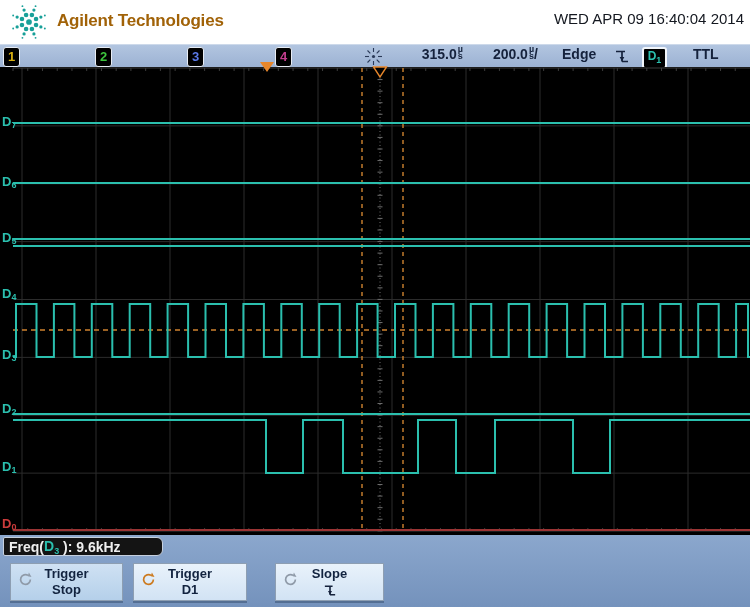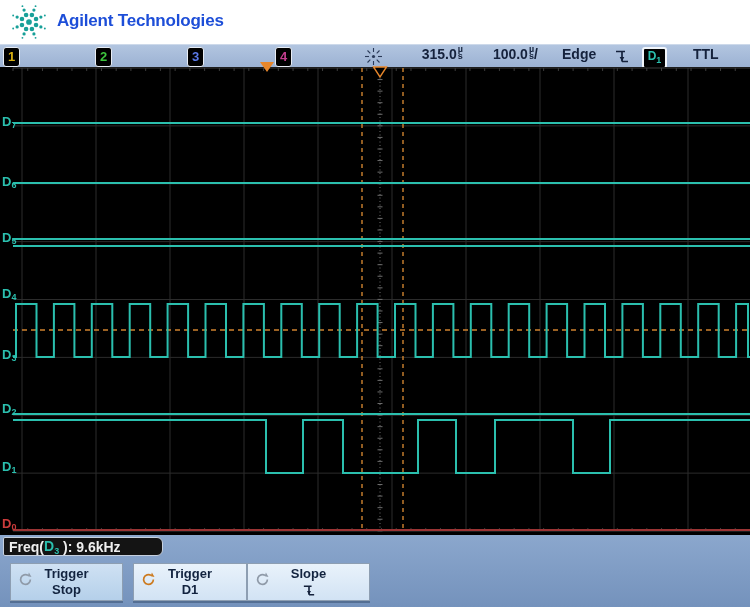--- a/index.html
+++ b/index.html
@@ -1,21 +1,21 @@
 <!DOCTYPE html>
 <html><head>
 <meta charset="utf-8">
 <style>
   html,body{margin:0;padding:0;background:#444;}
   .screen{position:relative;width:750px;height:607px;overflow:hidden;background:#fff;
     font-family:"Liberation Sans","DejaVu Sans",sans-serif;}
   
   .header{position:absolute;left:0;top:0;width:750px;height:44px;background:#ffffff;}
   .logo{position:absolute;left:8px;top:2px;width:42px;height:40px;}
-  .brand{position:absolute;left:57px;top:11px;font-size:17px;font-weight:bold;color:#1d4ed8;letter-spacing:-0.2px;}
+  .brand{position:absolute;left:57px;top:11px;font-size:17px;font-weight:bold;color:#a16207;letter-spacing:-0.2px;}
   .datetime{position:absolute;right:6px;top:10px;font-size:15px;color:#141820;}
   
   .statusbar{position:absolute;left:0;top:44px;width:750px;height:23px;
     background:linear-gradient(#b2c5e0,#9cb2d3);border-top:1px solid #cdd9ea;box-sizing:border-box;}
   .chbox{position:absolute;top:2px;width:15px;height:18px;background:#000;border:1px solid #e8edf5;
     border-radius:3px;font-size:13px;font-weight:bold;text-align:center;line-height:18px;}
   .sun{position:absolute;left:363px;top:1px;width:21px;height:21px;}
   .sb-item{position:absolute;top:0;height:17px;display:flex;align-items:center;
     font-size:14px;font-weight:bold;color:#15223c;}
   .unitstack{display:inline-flex;flex-direction:column;align-items:flex-start;
@@ -68,20 +68,21 @@
         <circle cx="15.83377366307128" cy="8.527626311097633" r="1.7" fill="#18a099"></circle>
         <circle cx="14.111698217428373" cy="4.370168414796844" r="1" fill="#18a099"></circle>
         <circle cx="24.06146745892072" cy="13.608963739909708" r="2.4" fill="#18a099"></circle>
         <circle cx="26.166226336928716" cy="8.527626311097631" r="1.7" fill="#18a099"></circle>
         <circle cx="27.88830178257162" cy="4.37016841479684" r="1" fill="#18a099"></circle>
         <circle cx="28.391036260090292" cy="17.938532541079276" r="2.4" fill="#18a099"></circle>
         <circle cx="33.472373688902366" cy="15.83377366307128" r="1.7" fill="#18a099"></circle>
         <circle cx="37.629831585203156" cy="14.111698217428373" r="1" fill="#18a099"></circle>
       </svg>
     <span class="brand">Agilent Technologies</span>
+    <span class="datetime">WED APR 09 16:40:04 2014</span>
   </div>
 
   <div class="statusbar">
     <div class="chbox" style="left: 3px; color: rgb(217, 176, 17);">1</div>
     <div class="chbox" style="left: 95px; color: rgb(61, 196, 61);">2</div>
     <div class="chbox" style="left: 187px; color: rgb(91, 121, 232);">3</div>
     <div class="chbox" style="left: 275px; color: rgb(194, 61, 142);">4</div>
 
     <svg class="sun" viewBox="0 0 21 21">
       <g stroke="#2a3a58" stroke-width="1.1" fill="#2a3a58">
@@ -100,21 +101,21 @@
     </svg>
 
     <div class="sb-item" style="left:405px;width:58px;justify-content:flex-end">
       <span>315.0</span>
         <span class="unitstack">
           <span>µ</span>
           <span>s</span>
         </span>
     </div>
     <div class="sb-item" style="left:468px;width:70px;justify-content:flex-end">
-      <span>100.0</span>
+      <span>200.0</span>
         <span class="unitstack">
           <span>µ</span>
           <span>s</span>
         </span>
         <span>/</span>
     </div>
     <div class="sb-item" style="left:562px">Edge</div>
 
     <span class="edgeglyph" style="position:absolute;left:615px;top:3px">
       <svg viewBox="0 0 14 17" width="14" height="17">
@@ -342,21 +343,21 @@
 
     <div class="softkey" style="left:133px;width:114px">
       <svg class="knob" viewBox="0 0 16 16" style="color: rgb(204, 122, 31);">
         <path d="M13.2 8a5.2 5.2 0 1 1-2.4-4.4" fill="none" stroke="currentColor" stroke-width="1.8"></path>
         <path d="M11.6 0.6 L10.4 4.6 L14.4 5.2 Z" fill="currentColor"></path>
       </svg>
       <div>Trigger</div>
       <div class="sk-val">D1</div>
     </div>
 
-    <div class="softkey" style="left:247px;width:123px">
+    <div class="softkey" style="left:275px;width:109px">
       <svg class="knob" viewBox="0 0 16 16" style="color: rgb(143, 154, 168);">
         <path d="M13.2 8a5.2 5.2 0 1 1-2.4-4.4" fill="none" stroke="currentColor" stroke-width="1.8"></path>
         <path d="M11.6 0.6 L10.4 4.6 L14.4 5.2 Z" fill="currentColor"></path>
       </svg>
       <div>Slope</div>
       <div class="sk-val">
         <span class="edgeglyph" style="width:12px;height:15px">
           <svg viewBox="0 0 14 17" width="12" height="15">
             <path d="M1 3.5 H10 M7 3.5 V13.5 M7 13.5 H13" stroke="currentColor" stroke-width="1.9" fill="none"></path>
             <path d="M4.7 9 H9.3 L7 13.5 Z" fill="currentColor"></path>

